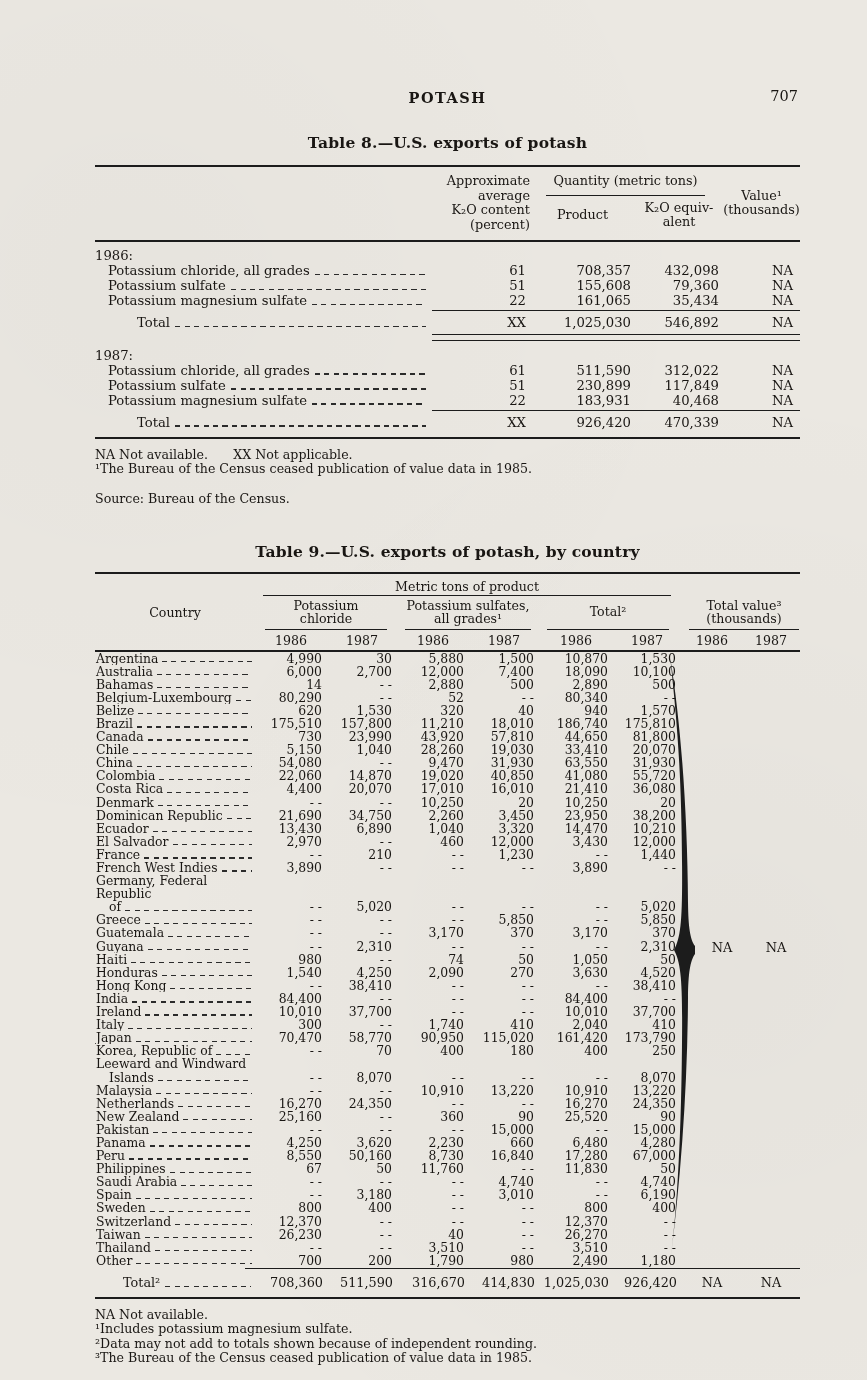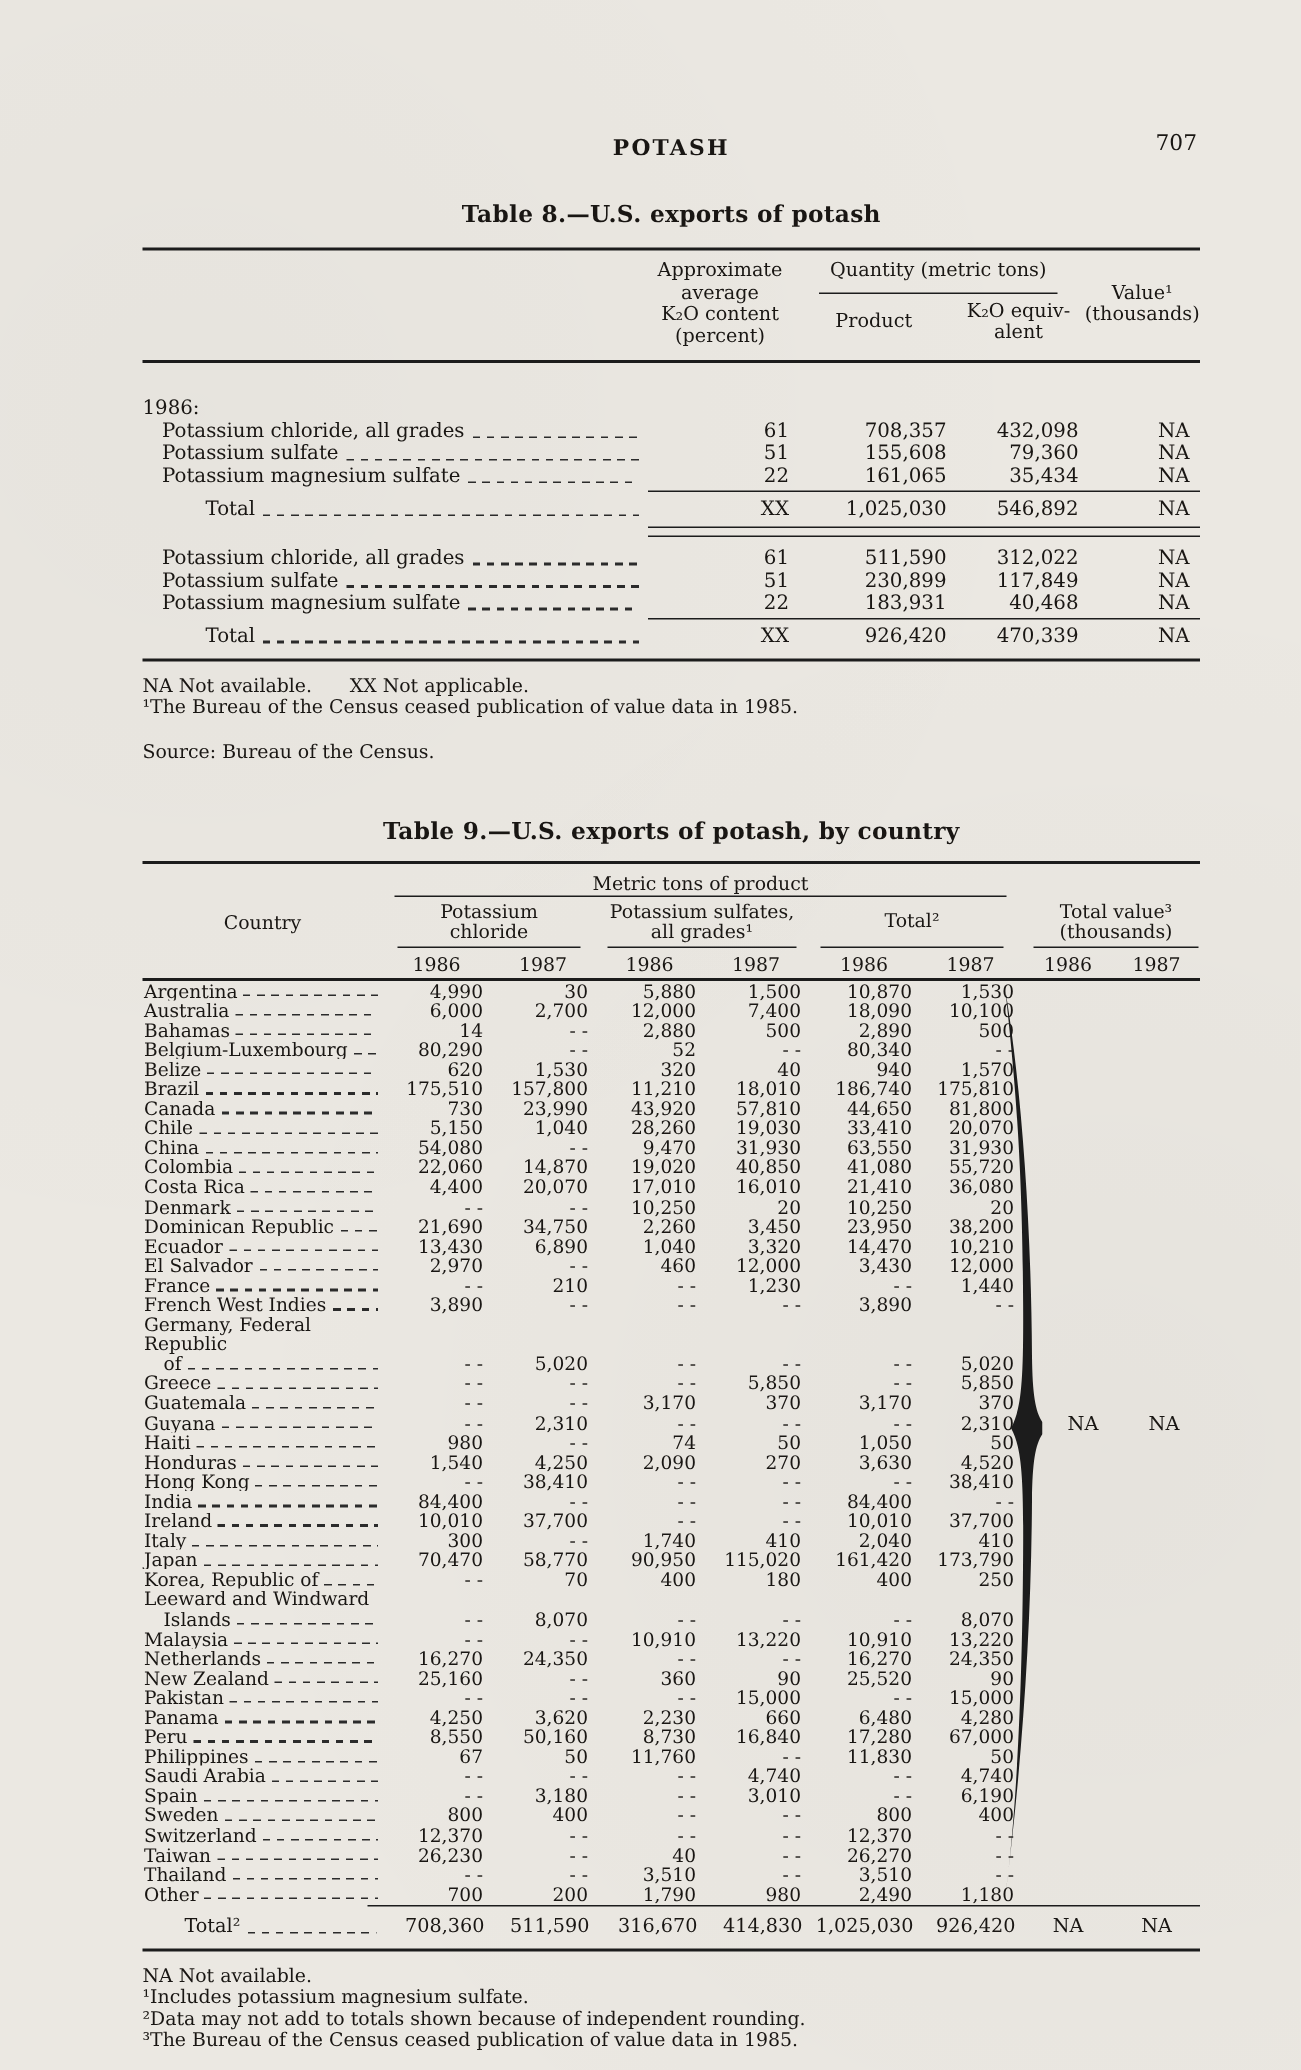--- a/index.html
+++ b/index.html
@@ -29,29 +29,29 @@
   .t9-title{margin-top:36px;}
 
   
   .t8{margin-top:13px;}
   .t8grid{display:grid;grid-template-columns:335px 100px 105px 88px 77px;}
   .t8head{
     border-top:2.5px solid #1c1c1c;border-bottom:2px solid #1c1c1c;
     padding:7px 0 8px;font-size:12.8px;line-height:14.5px;text-align:center;
   }
   .ml{white-space:pre-line;}
-  .t8h-k2o{grid-column:2;grid-row:1 / span 2;align-self:center;}
+  .t8h-k2o{grid-column:2;grid-row:1 / span 2;align-self:center;text-align:right;}
   .t8h-quant{grid-column:3 / span 2;grid-row:1;border-bottom:1.4px solid #1c1c1c;
     margin:0 18px 2px 16px;padding-bottom:2px;}
   .t8h-prod{grid-column:3;grid-row:2;align-self:center;}
   .t8h-equiv{grid-column:4;grid-row:2;align-self:center;}
   .t8h-val{grid-column:5;grid-row:1 / span 2;align-self:center;}
 
   .t8body{font-size:13.2px;}
-  .t8year{line-height:15px;margin-top:23px;}
+  .t8year{line-height:15px;margin-top:6px;}
   .t8row{line-height:15px;align-items:end;}
   .cell{overflow:hidden;}
   .lbl{display:flex;align-items:baseline;padding-left:13px;white-space:nowrap;}
   .tl{padding-left:42px;}
   .lead{flex:1;height:1.3px;min-width:8px;align-self:flex-end;
     background:repeating-linear-gradient(90deg,#2b2b2b 0 5px,rgba(0,0,0,0) 5px 9.5px);
     margin:0 4px 3px 5px;}
   .n{text-align:right;padding-right:4px;}
   .nv{text-align:right;padding-right:7px;}
   .prule{border-top:1.3px solid #1c1c1c;margin-left:337px;margin-top:2px;}
@@ -177,20 +177,21 @@
             </div>
             <div class="cell n">XX</div>
             <div class="cell n">1,025,030</div>
             <div class="cell n">546,892</div>
             <div class="cell nv">NA</div>
           </div>
           <div class="pdouble"></div>
         </div>
 
         <div class="t8sec">
+          <div class="t8year">1987:</div>
           <div>
 
               <div class="t8row t8grid">
                 <div class="cell lbl">
                 <span>Potassium chloride, all grades</span>
                 <span class="lead"></span>
               </div>
                 <div class="cell n">61</div>
                 <div class="cell n">511,590</div>
                 <div class="cell n">312,022</div>

